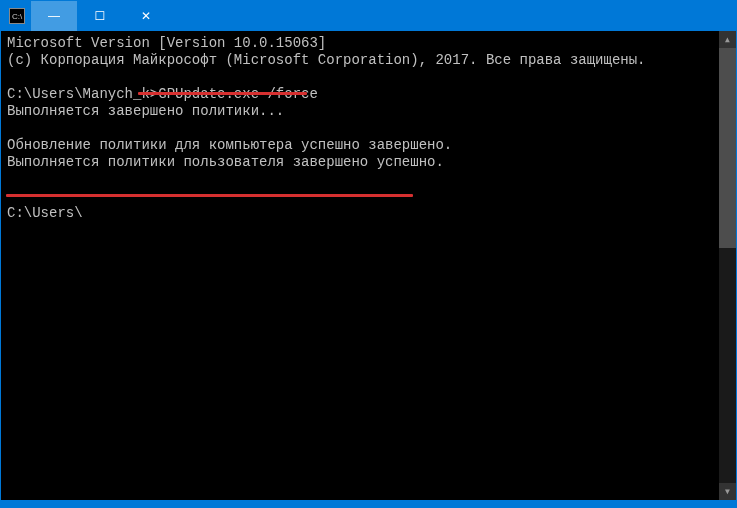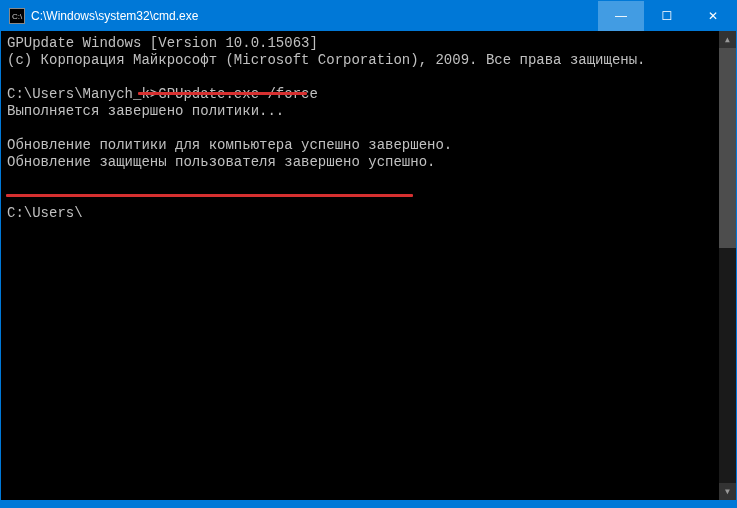--- a/index.html
+++ b/index.html
@@ -103,36 +103,35 @@
       height: 7px;
       background: #0078d7;
     }
   </style>
 </head>
 <body>
 
 <div class="window">
   <div class="titlebar">
     <div class="titlebar-icon">C:\</div>
-    <div class="titlebar-title">C:\Windows\system32\cmd.exe</div>
     <div class="titlebar-controls">
       <div class="titlebar-btn min">—</div>
       <div class="titlebar-btn">☐</div>
       <div class="titlebar-btn close">✕</div>
     </div>
   </div>
   <div class="content-area">
-    <div class="terminal"><span>GPUpdate Windows [Version 10.0.15063]</span>
-<span>(с) Корпорация Майкрософт (Microsoft Corporation), 2009. Все права защищены.</span>
+    <div class="terminal"><span>Microsoft Version [Version 10.0.15063]</span>
+<span>(с) Корпорация Майкрософт (Microsoft Corporation), 2017. Все права защищены.</span>
 
 <span>C:\Users\Manych_k&gt;</span><span>GPUpdate.exe /force</span>
 <span>Выполняется завершено политики...</span>
 
 <span>Обновление политики для компьютера успешно завершено.</span>
-<span>Обновление защищены пользователя завершено успешно.</span>
+<span>Выполняется политики пользователя завершено успешно.</span>
 
 
 <span>C:\Users\</span>
 <div class="underline-red ul1"></div>
 <div class="underline-red ul2"></div></div>
     <div class="scrollbar">
       <div class="scroll-btn">▲</div>
       <div class="scroll-track">
         <div class="scroll-thumb"></div>
       </div>

